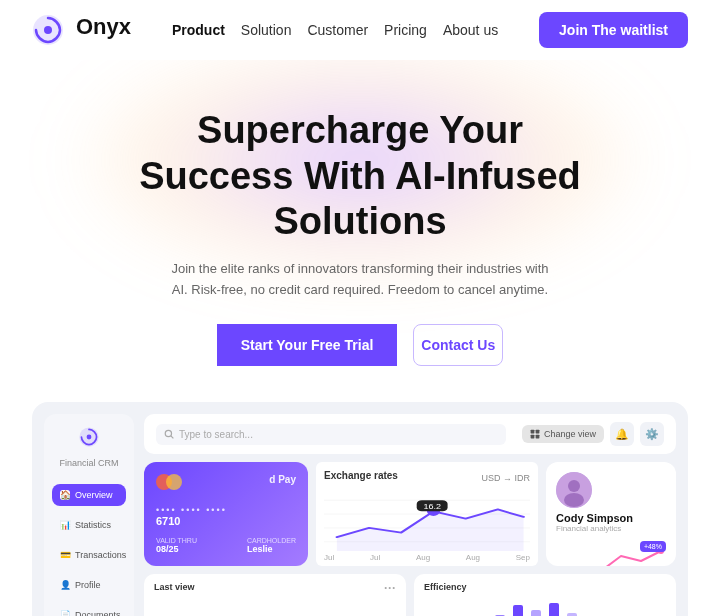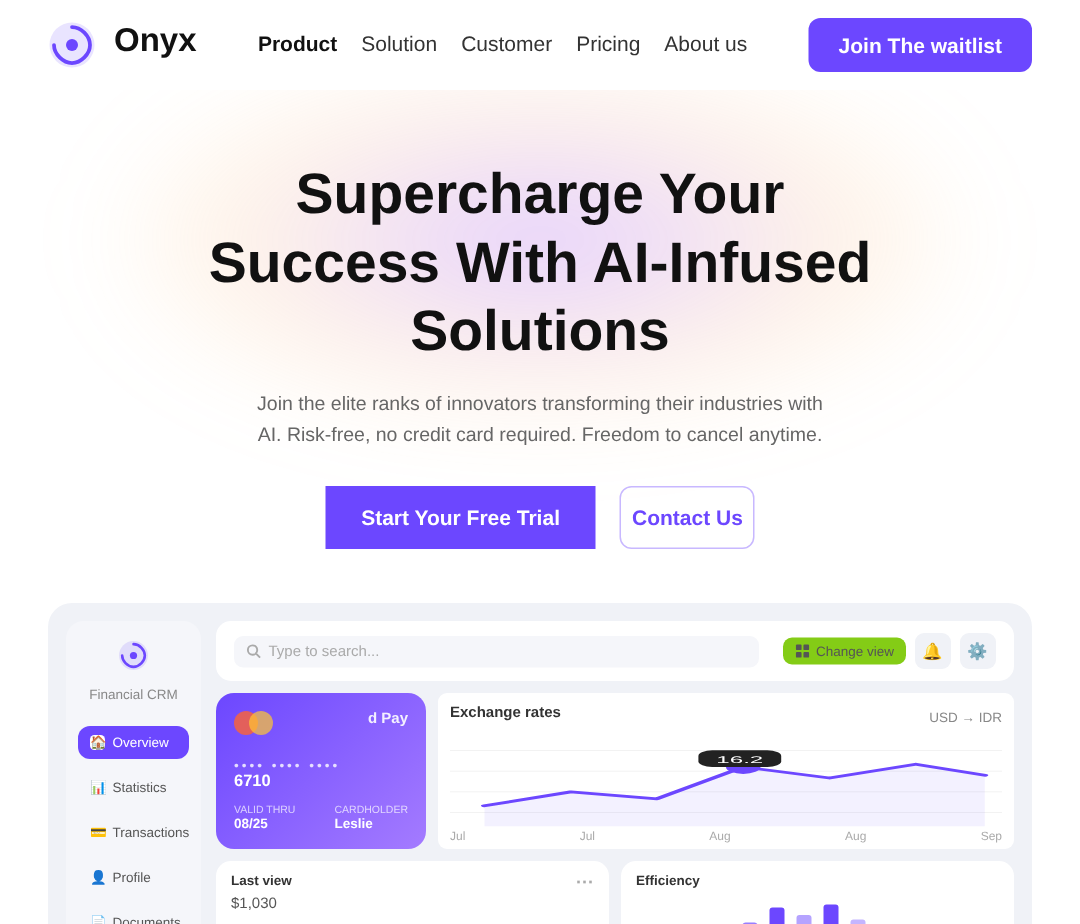--- a/index.html
+++ b/index.html
@@ -85,38 +85,38 @@
       background: #fff; border-radius: 10px; padding: 8px 12px;
       display: flex; align-items: center; gap: 16px;
     }
     .db-search {
       flex: 1; background: #f5f6fa; border-radius: 6px;
       padding: 5px 8px; font-size: 10px; color: #aaa;
       display: flex; align-items: center; gap: 5px;
     }
     .db-topbar-actions { display: flex; gap: 6px; align-items: center; }
     .db-action-btn {
-      font-size: 9px; color: #555; background: #84cc16; border-radius: 6px;
+      font-size: 9px; color: #555; background: #e5e5e5; border-radius: 6px;
       padding: 4px 8px; display: flex; align-items: center; gap: 4px;
     }
     .db-icon-btn {
       width: 24px; height: 24px; background: #f0f2f7; border-radius: 6px;
       display: flex; align-items: center; justify-content: center; font-size: 11px;
     }
 
     
     .db-cards { display: flex; gap: 8px; flex: 1; overflow: hidden; }
 
     .db-card {
       background: #fff; border-radius: 6px; padding: 8px; overflow: hidden;
     }
 
     
     .card-credit {
-      width: 140px; flex-shrink: 0;
+      width: 164px; flex-shrink: 0;
       background: linear-gradient(135deg, #6c47ff, #a47bff);
       color: #fff; border-radius: 12px; padding: 12px;
       display: flex; flex-direction: column; justify-content: space-between;
     }
     .credit-top { display: flex; justify-content: space-between; align-items: flex-start; }
     .mastercard-icon { display: flex; }
     .mastercard-circle { width: 16px; height: 16px; border-radius: 50%; }
     .mc-left { background: rgba(255,100,50,0.8); }
     .mc-right { background: rgba(255,200,50,0.7); margin-left: -6px; }
     .dpay-text { font-size: 10px; font-weight: 700; color: rgba(255,255,255,0.9); }
@@ -306,29 +306,47 @@
         </div>
         <div style="display:flex; justify-content:space-between; margin-top:2px;">
           <span style="font-size:8px;color:#aaa">Jul</span>
           <span style="font-size:8px;color:#aaa">Jul</span>
           <span style="font-size:8px;color:#aaa">Aug</span>
           <span style="font-size:8px;color:#aaa">Aug</span>
           <span style="font-size:8px;color:#aaa">Sep</span>
         </div>
       </div>
 
+      <div class="card-profile">
+        <div class="profile-avatar">
+          <svg width="36" height="36" viewBox="0 0 36 36">
+            <circle cx="18" cy="18" r="18" fill="#c8a0e0"></circle>
+            <circle cx="18" cy="14" r="6" fill="#a070c0"></circle>
+            <ellipse cx="18" cy="28" rx="10" ry="7" fill="#a070c0"></ellipse>
+          </svg>
+        </div>
+        <div class="profile-name">Cody Simpson</div>
+        <div class="profile-sub">Financial analytics</div>
+        <div class="profit-chart">
+          <svg width="110" height="40" viewBox="0 0 110 40">
+            <path d="M5,35 L25,28 L45,30 L65,15 L85,20 L105,10" fill="none" stroke="#ff69b4" stroke-width="2" stroke-linecap="round" stroke-linejoin="round"></path>
+            <circle cx="105" cy="10" r="3" fill="#ff69b4"></circle>
+          </svg>
+          <div class="profit-badge">+48%</div>
+        </div>
+
+      </div>
     </div>
 
     <div class="db-bottom-row">
       <div class="db-bottom-card">
         <div class="db-bottom-title">
           <span>Last view</span>
           <span class="db-bottom-dots">···</span>
         </div>
-        <div class="db-bottom-value">$1,030</div>
       </div>
       <div class="db-bottom-card">
         <div class="db-bottom-title">
           <span>Efficiency</span>
         </div>
         <svg width="100%" height="40" viewBox="0 0 120 40">
           <rect x="10" y="20" width="10" height="20" rx="2" fill="#6c47ff" opacity="0.7"></rect>
           <rect x="28" y="10" width="10" height="30" rx="2" fill="#6c47ff"></rect>
           <rect x="46" y="15" width="10" height="25" rx="2" fill="#6c47ff" opacity="0.5"></rect>
           <rect x="64" y="8" width="10" height="32" rx="2" fill="#6c47ff"></rect>

